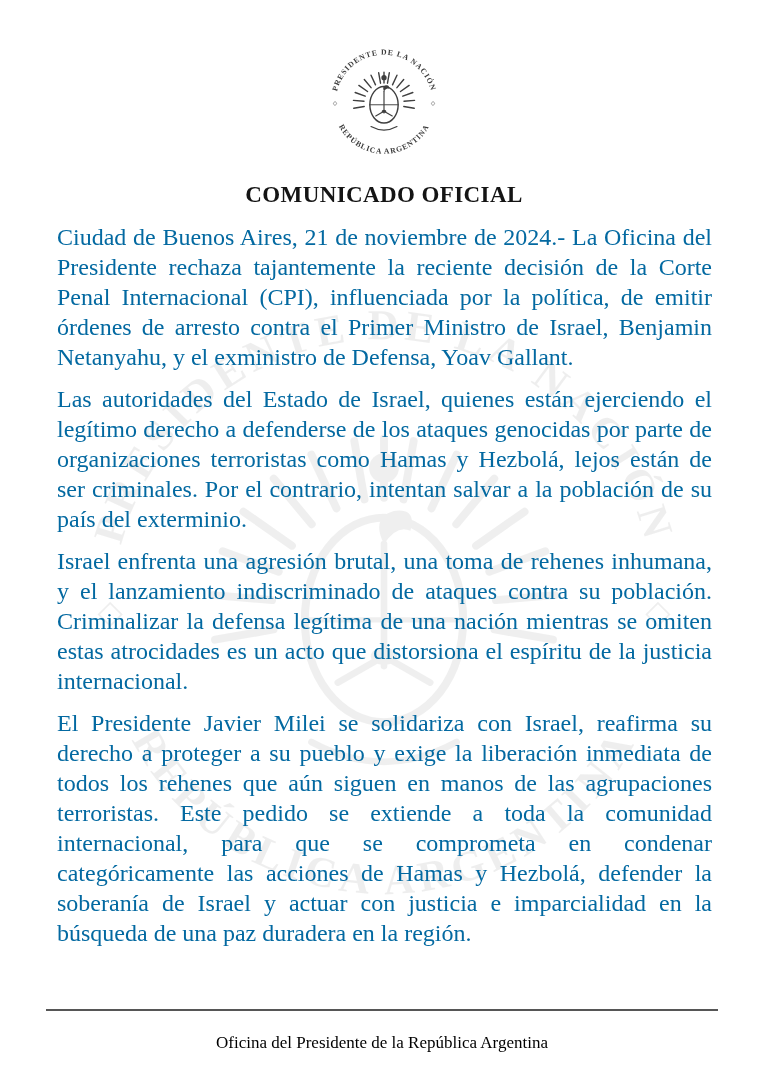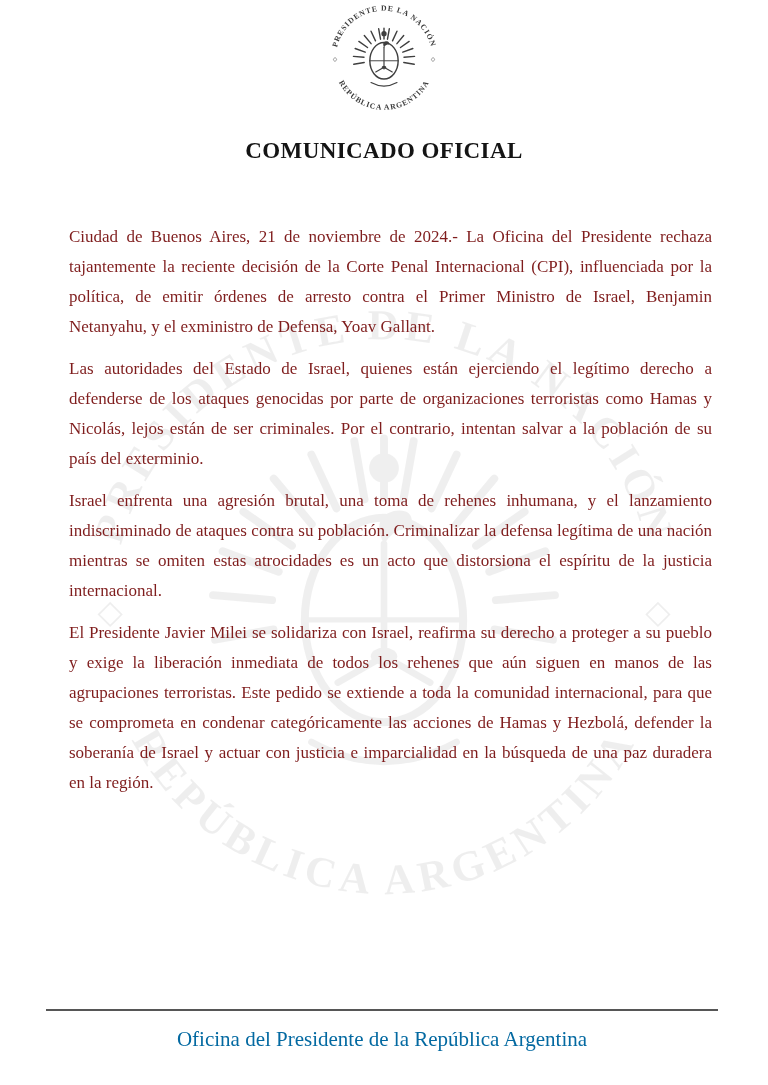--- a/index.html
+++ b/index.html
@@ -18,62 +18,63 @@
     left:54px;top:280px;
     width:660px;height:660px;
     opacity:0.08;
     pointer-events:none;
     z-index:0;
   }
   .watermark svg{width:100%;height:100%;}
   
   .header{
     position:relative;z-index:1;
+    padding-top:44px;
     text-align:center;
   }
   .seal-logo{display:inline-block;width:118px;height:118px;}
   .seal-logo svg{width:100%;height:100%;}
   .page-title{
     margin:16px 0 0 0;
     font-size:23px;
     font-weight:bold;
     letter-spacing:0.4px;
     color:#141414;
     text-align:center;
   }
   
   .body-text{
     position:absolute;
     top:222px;left:57px;right:56px;
     z-index:1;
   }
   .body-text p{
-    margin:0 0 12px 12px;
-    font-size:17px;
+    margin:0 0 12px 0;
+    font-size:24px;
     line-height:30px;
     text-align:justify;
     text-justify:inter-word;
-    color:#7f1d1d;
+    color:#0369a1;
   }
   
   .footer{
     position:absolute;
     top:1009px;left:46px;right:50px;
     z-index:1;
     text-align:center;
   }
   .footer-divider{
     border:none;
     border-top:2px solid #565656;
     margin:0;
   }
   .footer-text{
-    margin-top:16px;
-    font-size:21px;
-    color:#0369a1;
+    margin-top:22px;
+    font-size:17px;
+    color:#000000;
   }
   
   .ring-text{
     font-family:"Liberation Serif","DejaVu Serif",serif;
     font-size:13px;
     font-weight:600;
     letter-spacing:1.6px;
     fill:#3a3a3a;
   }
   .ring-diamond{
@@ -139,21 +140,21 @@
     <span class="seal-logo">
       <svg viewBox="0 0 200 200">
           <use href="#seal"></use>
         </svg>
     </span>
     <h1 class="page-title">COMUNICADO OFICIAL</h1>
   </header>
 
   <main class="body-text">
     <p>Ciudad de Buenos Aires, 21 de noviembre de 2024.- La Oficina del Presidente rechaza tajantemente la reciente decisión de la Corte Penal Internacional (CPI), influenciada por la política, de emitir órdenes de arresto contra el Primer Ministro de Israel, Benjamin Netanyahu, y el exministro de Defensa, Yoav Gallant.</p>
-    <p>Las autoridades del Estado de Israel, quienes están ejerciendo el legítimo derecho a defenderse de los ataques genocidas por parte de organizaciones terroristas como Hamas y Nicolás, lejos están de ser criminales. Por el contrario, intentan salvar a la población de su país del exterminio.</p>
+    <p>Las autoridades del Estado de Israel, quienes están ejerciendo el legítimo derecho a defenderse de los ataques genocidas por parte de organizaciones terroristas como Hamas y Hezbolá, lejos están de ser criminales. Por el contrario, intentan salvar a la población de su país del exterminio.</p>
     <p>Israel enfrenta una agresión brutal, una toma de rehenes inhumana, y el lanzamiento indiscriminado de ataques contra su población. Criminalizar la defensa legítima de una nación mientras se omiten estas atrocidades es un acto que distorsiona el espíritu de la justicia internacional.</p>
     <p>El Presidente Javier Milei se solidariza con Israel, reafirma su derecho a proteger a su pueblo y exige la liberación inmediata de todos los rehenes que aún siguen en manos de las agrupaciones terroristas. Este pedido se extiende a toda la comunidad internacional, para que se comprometa en condenar categóricamente las acciones de Hamas y Hezbolá, defender la soberanía de Israel y actuar con justicia e imparcialidad en la búsqueda de una paz duradera en la región.</p>
   </main>
 
   <footer class="footer">
     <hr class="footer-divider">
     <div class="footer-text">Oficina del Presidente de la República Argentina</div>
   </footer>
 
 </div>

